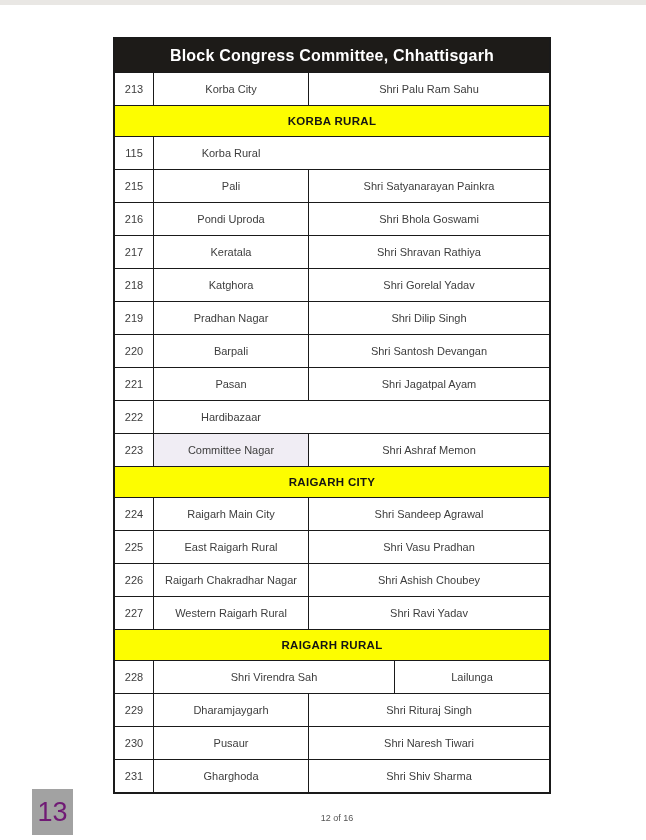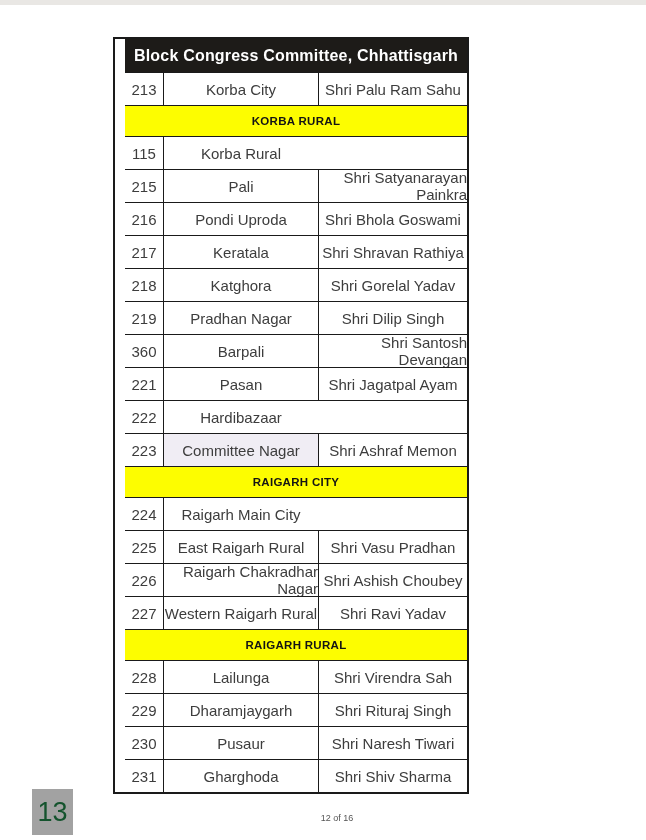--- a/index.html
+++ b/index.html
@@ -18,24 +18,23 @@
   .top-band {
     position: absolute;
     left: 0; top: 0;
     width: 100%; height: 5px;
     background: #e9e7e4;
   }
   .doc-table {
     position: absolute;
     left: 113px;
     top: 37px;
-    width: 356px;
+    width: 438px;
     border: 2px solid #1a1a1a;
     background: #ffffff;
-    padding-left: 10px;
   }
   .title-row {
     height: 33px;
     background: #1d1b18;
     color: #ffffff;
     font-size: 16px;
     font-weight: bold;
     letter-spacing: 0.2px;
     display: flex;
     align-items: center;
@@ -54,37 +53,37 @@
     font-size: 11.5px;
     font-weight: bold;
     letter-spacing: 0.3px;
     align-items: center;
     justify-content: center;
   }
   .cell {
     display: flex;
     align-items: center;
     justify-content: center;
-    font-size: 15px;
+    font-size: 11px;
     color: #3d3d3d;
     text-align: right;
     overflow: hidden;
   }
   .cell.no { width: 38px; }
   .cell.block { width: 155px; border-left: 1px solid #1a1a1a; }
   .cell.name { flex: 1; border-left: 1px solid #1a1a1a; }
   .cell.hl { background: #f0edf4; }
   .page-badge {
     position: absolute;
     left: 32px;
     top: 789px;
     width: 41px;
     height: 46px;
     background: #a2a2a2;
-    color: #14532d;
+    color: #701a75;
     font-size: 27px;
     font-weight: 500;
     display: flex;
     align-items: center;
     justify-content: center;
   }
   .footer {
     position: absolute;
     left: 0;
     top: 813px;
@@ -133,21 +132,21 @@
           <div class="cell no">218</div>
           <div class="cell block">Katghora</div>
           <div class="cell name">Shri Gorelal Yadav</div>
         </div>
         <div class="row data-row">
           <div class="cell no">219</div>
           <div class="cell block">Pradhan Nagar</div>
           <div class="cell name">Shri Dilip Singh</div>
         </div>
         <div class="row data-row">
-          <div class="cell no">360</div>
+          <div class="cell no">220</div>
           <div class="cell block">Barpali</div>
           <div class="cell name">Shri Santosh Devangan</div>
         </div>
         <div class="row data-row">
           <div class="cell no">221</div>
           <div class="cell block">Pasan</div>
           <div class="cell name">Shri Jagatpal Ayam</div>
         </div>
         <div class="row data-row">
           <div class="cell no">222</div>
@@ -155,41 +154,42 @@
         </div>
         <div class="row data-row">
           <div class="cell no">223</div>
           <div class="cell block hl">Committee Nagar</div>
           <div class="cell name">Shri Ashraf Memon</div>
         </div>
         <div class="row section-row">RAIGARH CITY</div>
         <div class="row data-row">
           <div class="cell no">224</div>
           <div class="cell block">Raigarh Main City</div>
+          <div class="cell name">Shri Sandeep Agrawal</div>
         </div>
         <div class="row data-row">
           <div class="cell no">225</div>
           <div class="cell block">East Raigarh Rural</div>
           <div class="cell name">Shri Vasu Pradhan</div>
         </div>
         <div class="row data-row">
           <div class="cell no">226</div>
           <div class="cell block">Raigarh Chakradhar Nagar</div>
           <div class="cell name">Shri Ashish Choubey</div>
         </div>
         <div class="row data-row">
           <div class="cell no">227</div>
           <div class="cell block">Western Raigarh Rural</div>
           <div class="cell name">Shri Ravi Yadav</div>
         </div>
         <div class="row section-row">RAIGARH RURAL</div>
         <div class="row data-row">
           <div class="cell no">228</div>
+          <div class="cell name">Shri Virendra Sah</div>
           <div class="cell block">Lailunga</div>
-          <div class="cell name">Shri Virendra Sah</div>
         </div>
         <div class="row data-row">
           <div class="cell no">229</div>
           <div class="cell block">Dharamjaygarh</div>
           <div class="cell name">Shri Rituraj Singh</div>
         </div>
         <div class="row data-row">
           <div class="cell no">230</div>
           <div class="cell block">Pusaur</div>
           <div class="cell name">Shri Naresh Tiwari</div>

